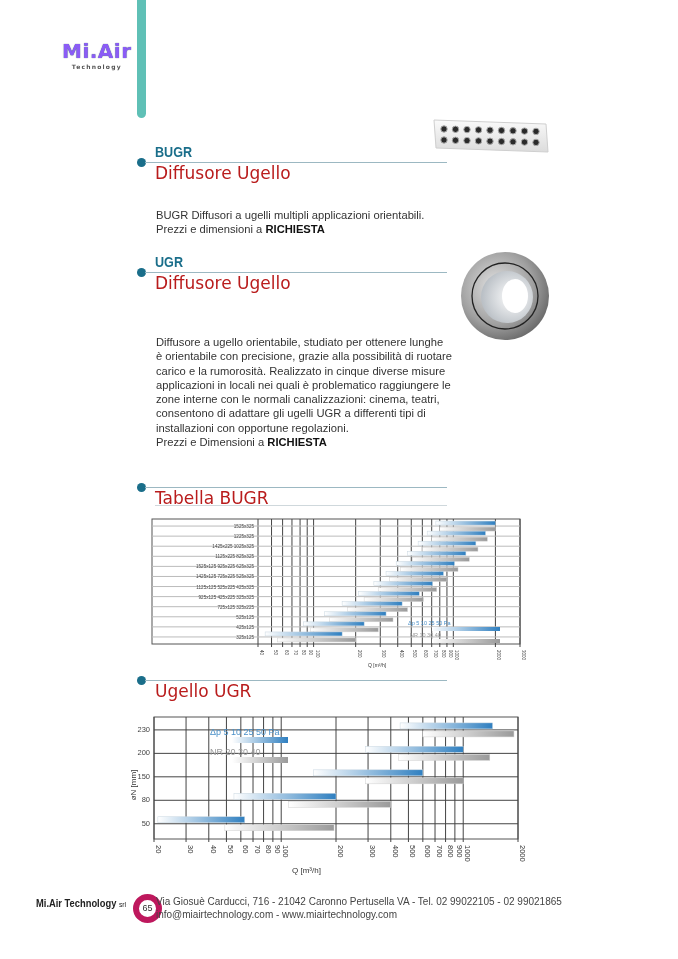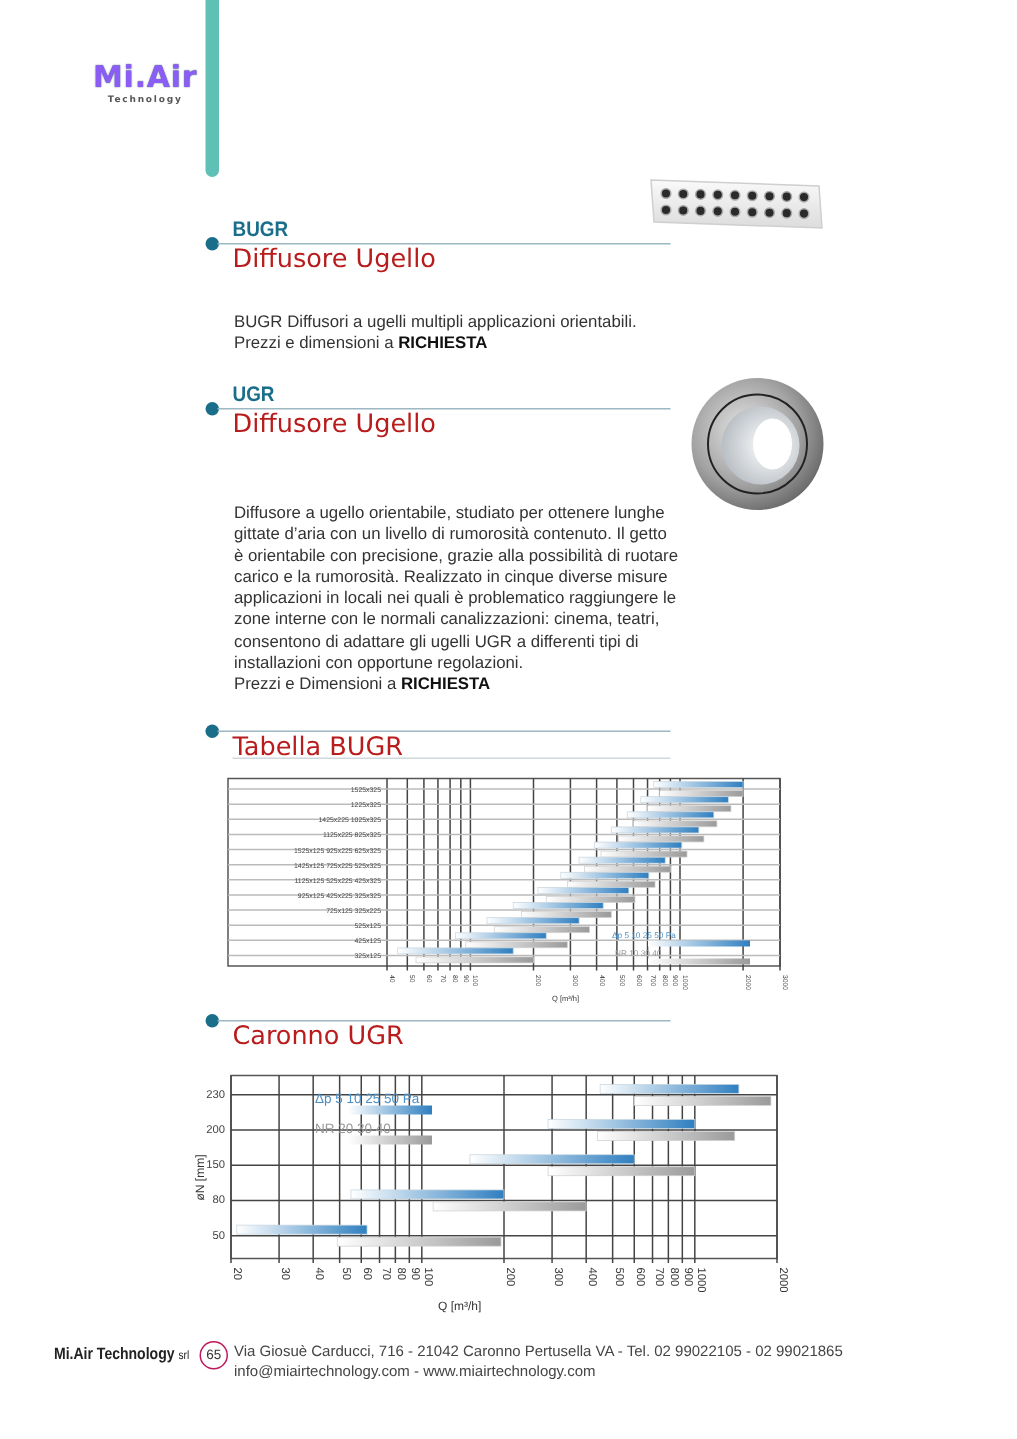--- a/index.html
+++ b/index.html
@@ -28,21 +28,21 @@
   .para b { color:#111; }
 
   .product-img { position:absolute; }
 
   .chart { position:absolute; }
   .footer { position:absolute; left:36px; top:894px; width:620px; }
   .footer .brand { position:absolute; left:0; top:3px; font-weight:bold; font-size:11px;
                    color:#222; transform:scaleX(0.85); transform-origin:left; white-space:nowrap; }
   .footer .brand small { font-weight:normal; font-size:8px; }
   .footer .pagenum { position:absolute; left:97px; top:0; width:17px; height:17px;
-                     border:1px solid #be185d; border-radius:50%; font-size:9px;
+                     border:6px solid #be185d; border-radius:50%; font-size:9px;
                      text-align:center; line-height:17px; color:#333; }
   .footer .addr { position:absolute; left:120px; top:2px; font-size:10px; color:#444;
                   line-height:12.5px; white-space:nowrap; }
 </style>
 </head>
 <body>
 
 <div class="teal-bar"></div>
 
 <div class="logo">
@@ -114,21 +114,20 @@
 </div>
 
 <div class="section-head" style="top:256px; height:40px;">
   <span class="code" style="top:-2px;">UGR</span>
   <span class="dot" style="top:12px;"></span>
   <span class="rule" style="top:16px;"></span>
   <span class="title" style="top:17px;">Diffusore Ugello</span>
 </div>
 <div class="para" style="top:320px;margin-top:15px;">
   <div>Diffusore a ugello orientabile, studiato per ottenere lunghe</div>
-  <div>gittate d’aria con un livello di rumorosità contenuto. Il getto</div>
   <div>è orientabile con precisione, grazie alla possibilità di ruotare</div>
   <div>carico e la rumorosità. Realizzato in cinque diverse misure</div>
   <div>applicazioni in locali nei quali è problematico raggiungere le</div>
   <div>zone interne con le normali canalizzazioni: cinema, teatri,</div>
   <div>consentono di adattare gli ugelli UGR a differenti tipi di</div>
   <div>installazioni con opportune regolazioni.</div>
   <div><span>Prezzi e Dimensioni a </span><b>RICHIESTA</b></div>
 </div>
 
 <div class="section-head" style="top:480px; height:40px;">
@@ -240,21 +239,21 @@
       <text x="258" y="110" font-size="5.5" fill="#4a90c8" font-family="Liberation Sans, sans-serif">Δp  5   10   25   50   Pa</text>
       <rect x="282" y="112" width="68" height="4" fill="url(#svg-bugrb)"></rect>
       <text x="260" y="122" font-size="5.5" fill="#999" font-family="Liberation Sans, sans-serif">NR  10     30     40</text>
       <rect x="282" y="124" width="68" height="4" fill="url(#svg-bugrg)"></rect>
     </svg>
 </div>
 
 <div class="section-head" style="top:676px; height:40px;">
   <span class="dot" style="top:0px;"></span>
   <span class="rule" style="top:4px;"></span>
-  <span class="title" style="top:5px;">Caronno UGR</span>
+  <span class="title" style="top:5px;">Ugello UGR</span>
 </div>
 <div class="chart" style="left:130px; top:715px; width:400px; height:160px;">
   <svg id="svg-ugr" width="400" height="160">
       <defs>
         <linearGradient id="svg-ugrb" x1="0" x2="1">
           <stop offset="0" stop-color="#ffffff"></stop>
           <stop offset="1" stop-color="#2f7fc0"></stop>
         </linearGradient>
         <linearGradient id="svg-ugrg" x1="0" x2="1">
           <stop offset="0" stop-color="#ffffff"></stop>

